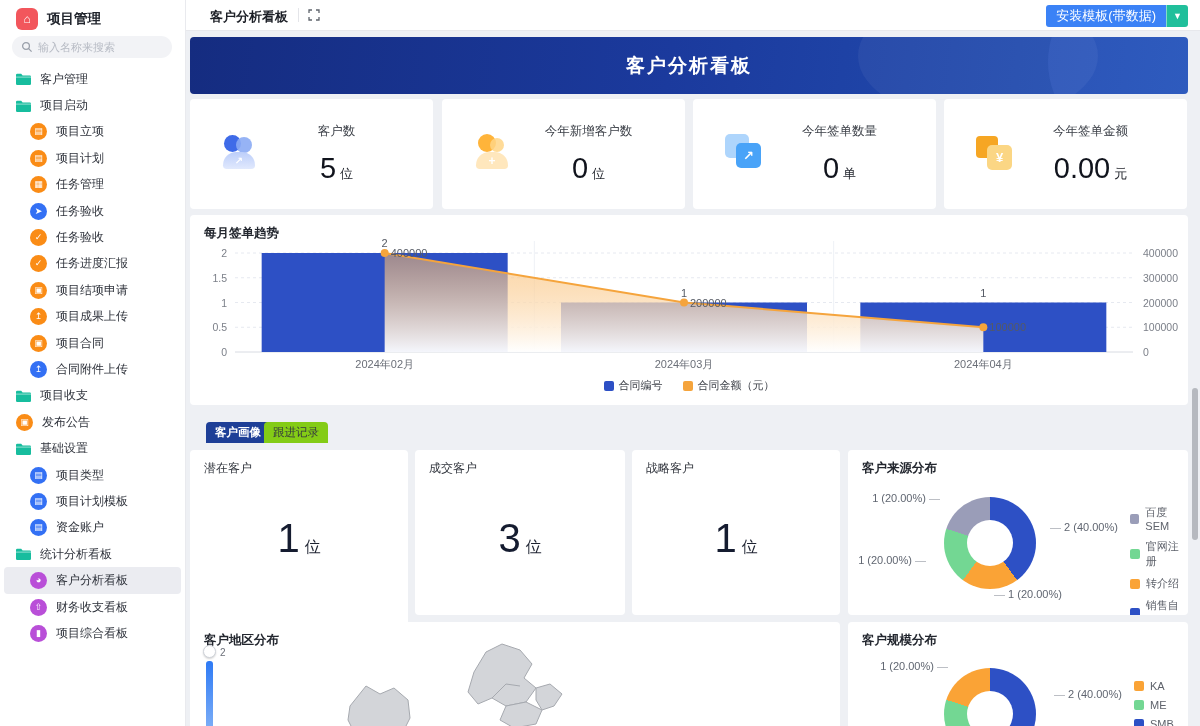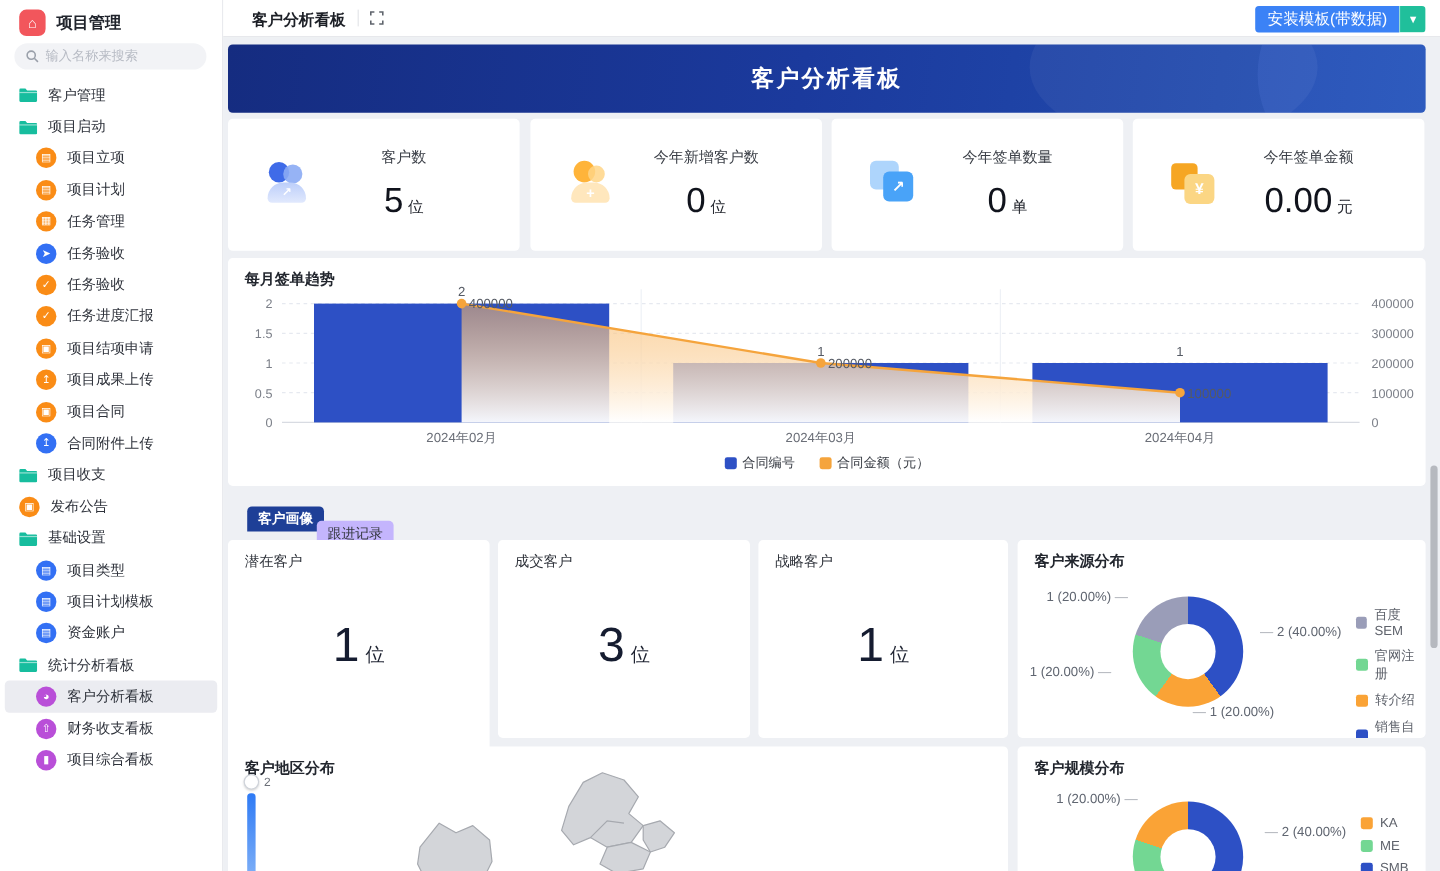--- a/index.html
+++ b/index.html
@@ -54,21 +54,21 @@
   
   .ax{font-size:10.5px;fill:#7b7f88;}
   .dark{fill:#555a64;font-size:11px;}
   .axc{font-size:11px;fill:#6b6f78;}
   .trend-legend{position:absolute;left:0;right:0;top:163px;display:flex;justify-content:center;gap:20px;font-size:11px;color:#3a3e46;}
   .lg-item{display:flex;align-items:center;gap:5px;font-family:Liberation Serif, serif;}
   .sq{width:10px;height:10px;border-radius:2px;display:inline-block;}
   
   .tab{position:absolute;top:422px;height:21px;display:flex;align-items:center;padding:0 9px;font-size:11.5px;border-radius:4px 4px 0 0;cursor:pointer;}
   .tab.active{background:#1e3f97;color:#fff;font-weight:bold;}
-  .tab.idle{background:#c4b5fd;color:#34383f;margin-top:12px;}
+  .tab.idle{background:#84cc16;color:#34383f;}
   
   .stat{display:flex;flex-direction:column;align-items:center;justify-content:center;height:165px;position:relative;}
   .stitle{position:absolute;left:14px;top:10px;font-size:12px;color:#30343c;}
   .sval{font-size:40px;color:#151c30;font-weight:500;margin-top:12px;}
   .sunit{font-size:16px;color:#1d2230;margin-left:5px;font-weight:normal;}
   
   .donut{position:absolute;width:92px;height:92px;border-radius:50%;}
   .hole{position:absolute;left:23px;top:23px;width:46px;height:46px;border-radius:50%;background:#fff;}
   .dlabel{position:absolute;font-size:11px;color:#606671;white-space:nowrap;}
   .dlabel.ra{text-align:right;}

